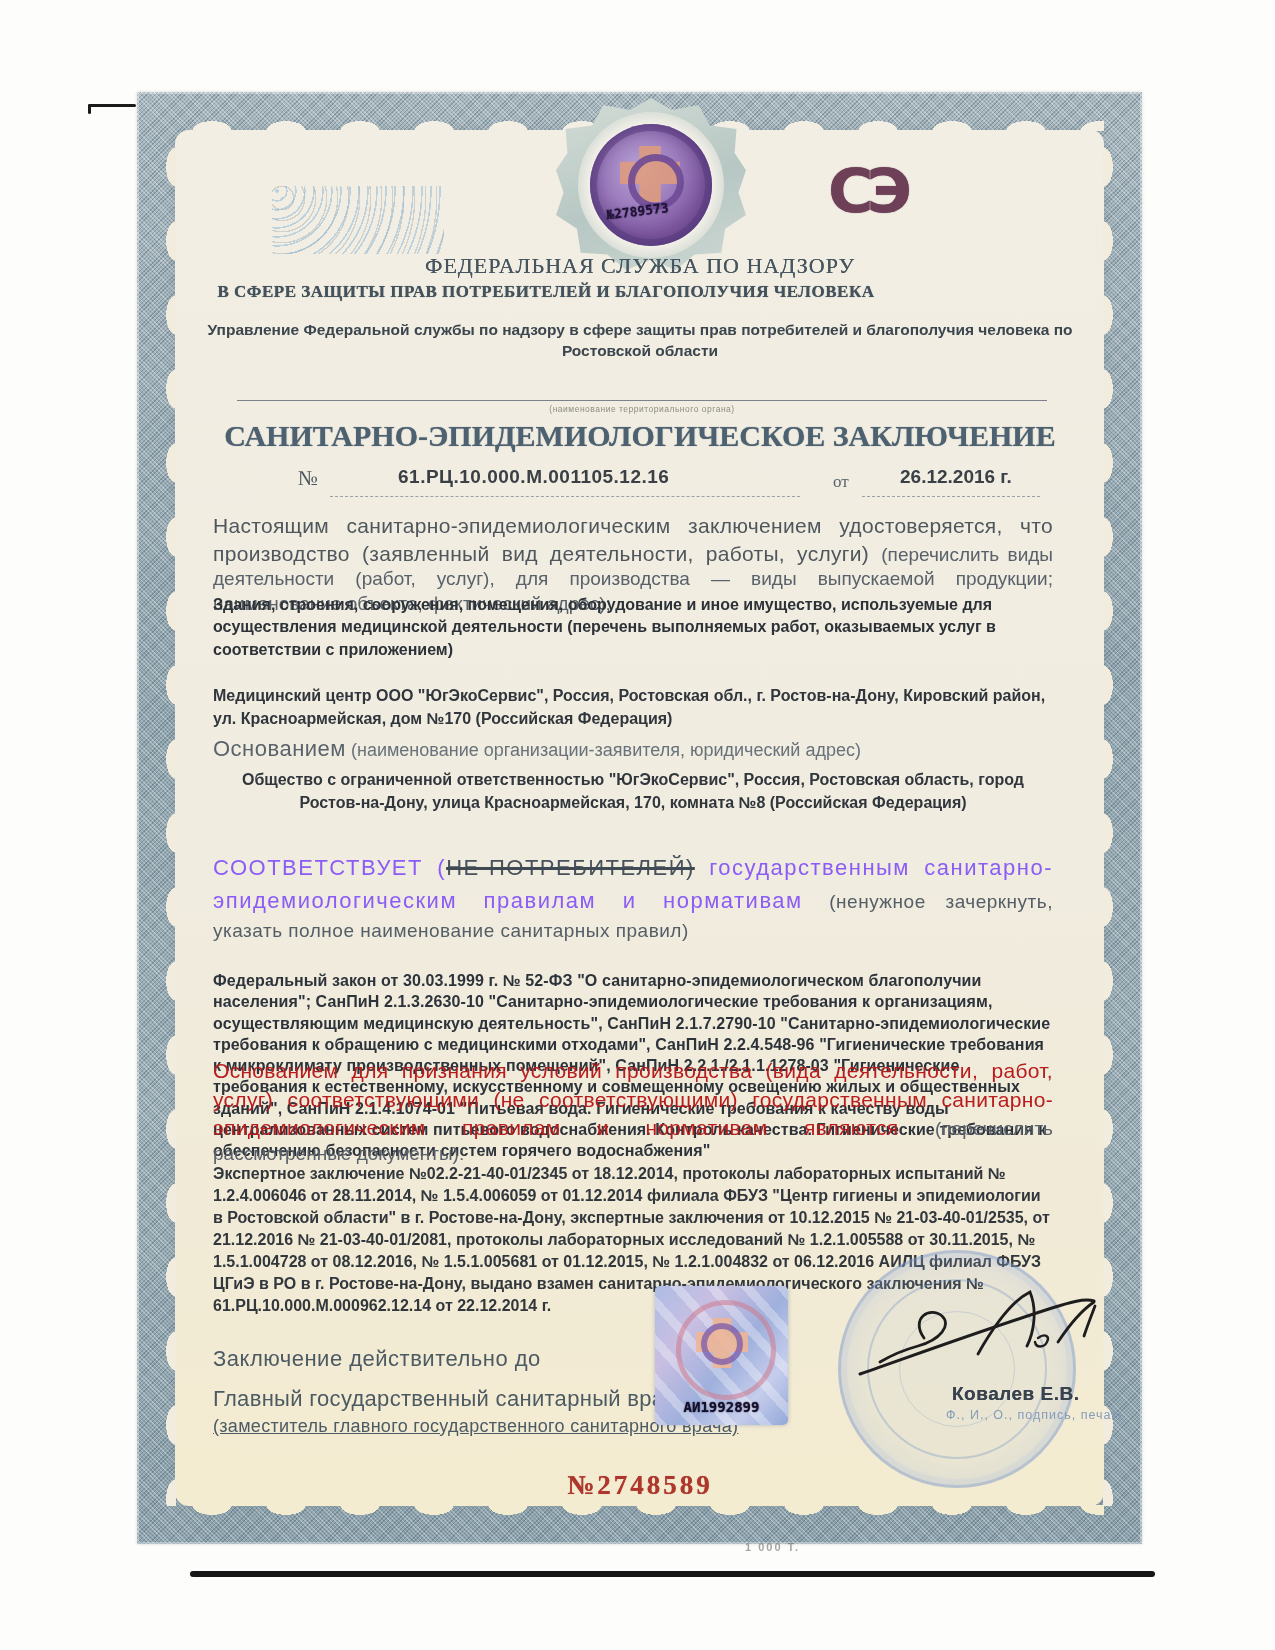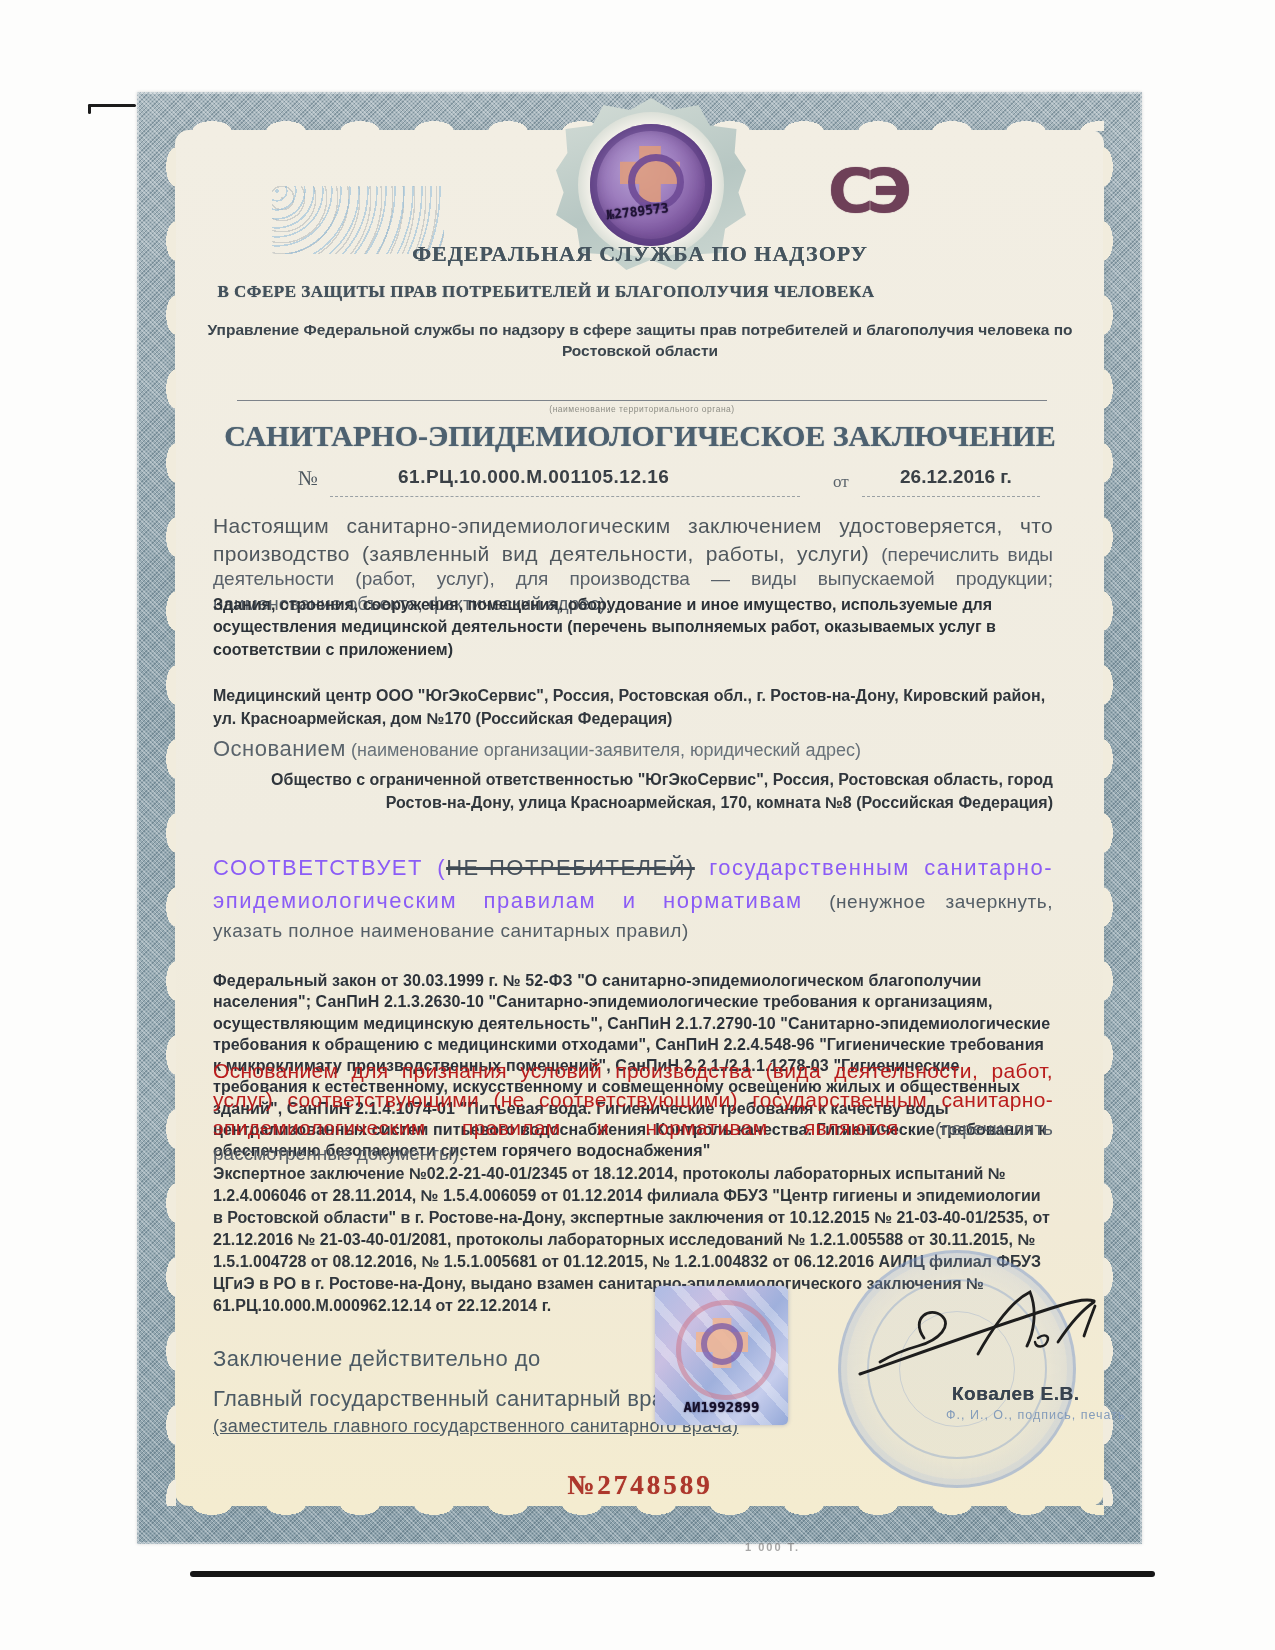--- a/index.html
+++ b/index.html
@@ -125,22 +125,22 @@
   }
   .signature-svg{position:absolute;left:852px;top:1272px;width:250px;height:130px;}
   .signer-name{
     position:absolute;left:952px;top:1383px;font-size:19px;font-weight:bold;color:#38434f;
     letter-spacing:.5px;text-shadow:0 0 .5px #38434f;
   }
   .signer-caption{
     position:absolute;left:946px;top:1408px;font-size:12.5px;color:#849cba;letter-spacing:1px;
   }
   
-  .hdr1{position:absolute;left:200px;top:241px;width:880px;text-align:center;
-    font-family:"Liberation Serif",serif;font-weight:bold;font-size:22px;color:#46555f;
+  .hdr1{position:absolute;left:200px;top:253px;width:880px;text-align:center;
+    font-family:"Liberation Serif",serif;font-weight:normal;font-size:22px;color:#46555f;
     letter-spacing:1px;text-shadow:0 0 .6px #46555f;}
   .hdr2{position:absolute;left:160px;top:282px;width:772px;text-align:center;
     font-family:"Liberation Serif",serif;font-weight:bold;font-size:17px;color:#44525c;
     letter-spacing:.5px;text-shadow:0 0 .7px #44525c;}
   .dept{position:absolute;left:200px;top:320px;width:880px;text-align:center;
     font-size:15.5px;font-weight:bold;color:#3c464e;line-height:1.35;}
   .rule{position:absolute;left:237px;top:400px;width:810px;height:0;
     border-top:1.5px solid #7d838a;}
   .rule-caption{position:absolute;left:237px;top:404px;width:810px;text-align:center;
     font-size:8.5px;color:#8d8d85;letter-spacing:.5px;}
@@ -159,21 +159,21 @@
 
   .para{position:absolute;left:213px;width:840px;text-align:justify;}
   .intro{top:512px;}
   .intro .big{font-size:21px;color:#4f575d;line-height:1.32;word-spacing:3px;letter-spacing:.3px;}
   .intro .small{font-size:19px;color:#59616a;line-height:1.3;}
   .obj-desc{top:594px;font-size:16px;font-weight:bold;color:#2c3238;line-height:1.4;text-align:left;}
   .facility{top:684px;font-size:16px;font-weight:bold;color:#30363c;line-height:1.45;text-align:left;}
   .applicant-row{position:absolute;left:213px;top:736px;}
   .applicant-row .lbl{font-size:22px;color:#59636b;letter-spacing:.5px;}
   .applicant-row .cap{font-size:18px;color:#68727a;}
-  .applicant{top:768px;font-size:16px;font-weight:bold;color:#30363c;line-height:1.45;text-align:right;}
+  .applicant{top:768px;font-size:16px;font-weight:bold;color:#30363c;line-height:1.45;text-align:center;}
 
   .match{top:851px;line-height:1.5;}
   .match .w{font-size:22px;color:#8b5cf6;letter-spacing:1.5px;word-spacing:5px;}
   .match .strike{font-size:22px;color:#48525c;letter-spacing:1.5px;
     text-decoration:line-through;text-decoration-thickness:3px;text-decoration-color:#3f4a54;}
   .match .note{font-size:19px;color:#545e66;letter-spacing:.5px;}
 
   .regs{top:928px;font-size:16px;font-weight:bold;color:#2d333b;line-height:1.33;text-align:left;
     letter-spacing:.1px;margin-top:42px;}
   .basis{top:1057px;}

